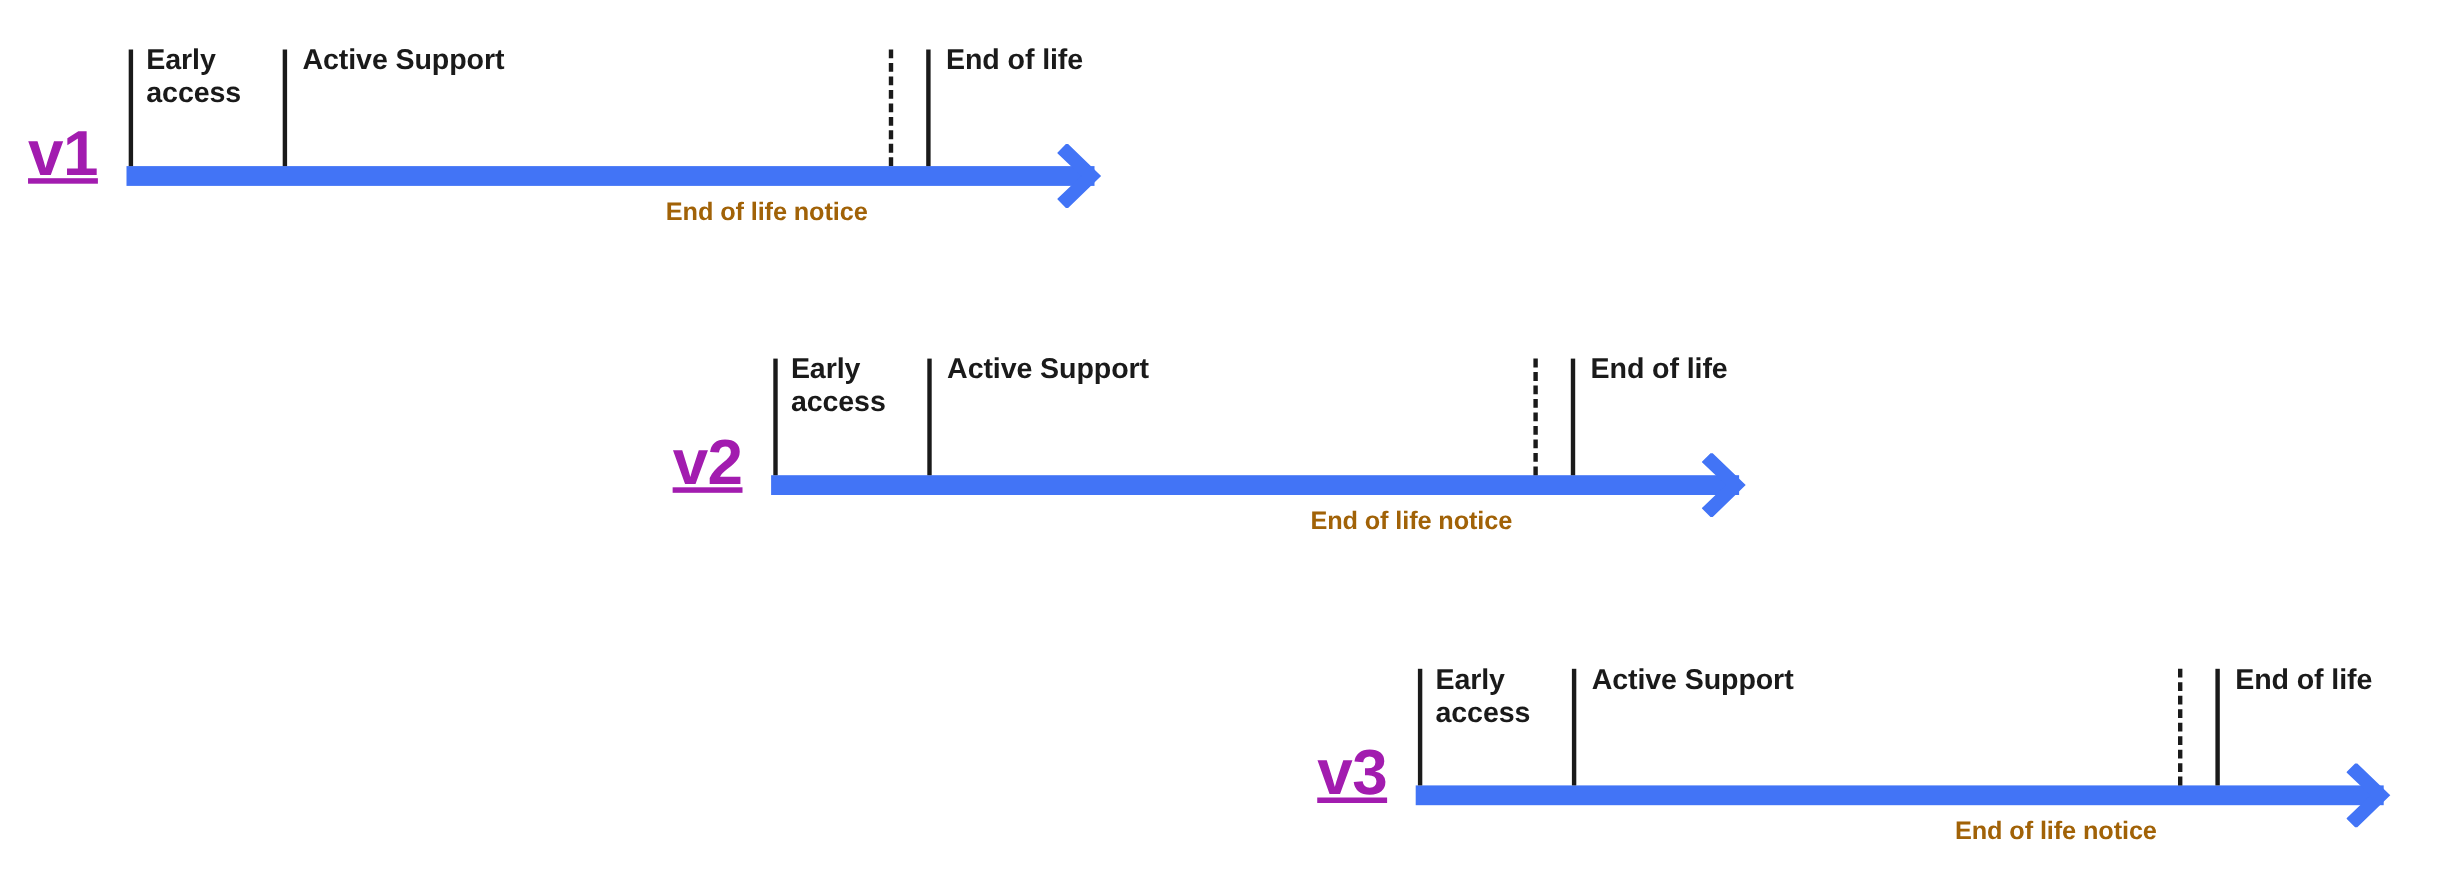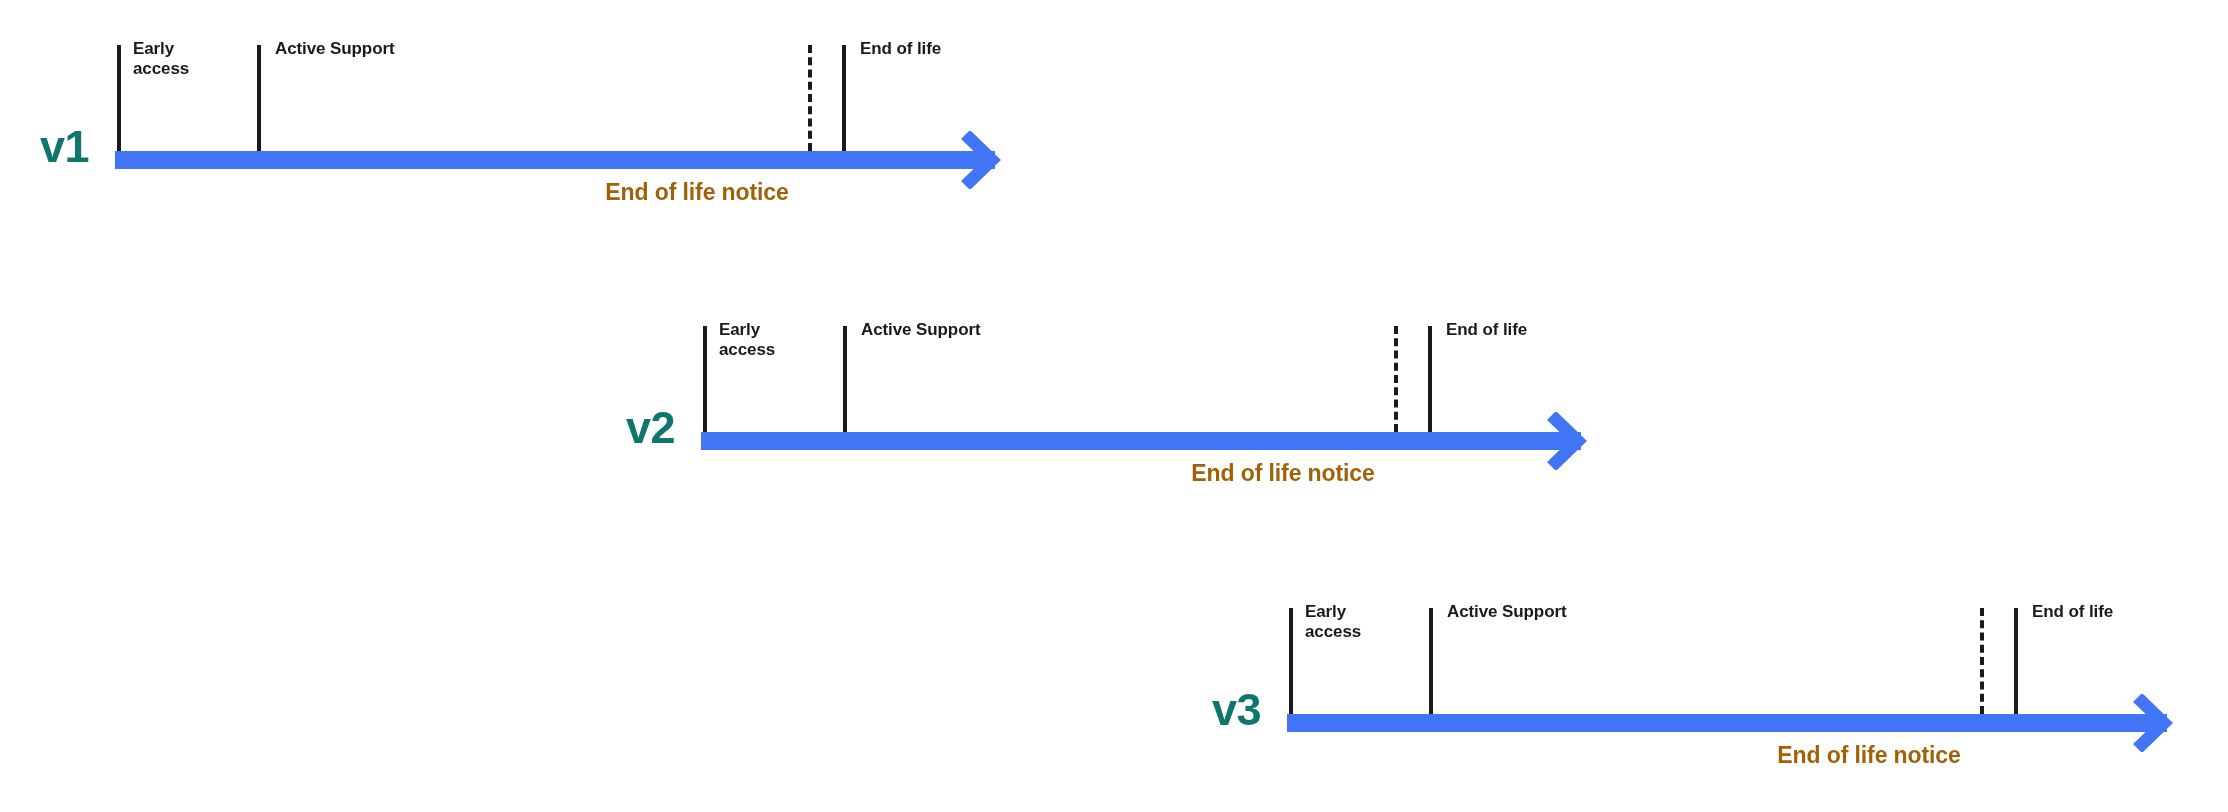--- a/index.html
+++ b/index.html
@@ -29,25 +29,26 @@
     top: 0;
   }
 
   
   .version-label {
     position: absolute;
     right: 100%;
     bottom: 0;
     margin-right: 26px;
     white-space: nowrap;
-    font-size: 45px;
+    font-size: 58px;
     font-weight: 700;
     line-height: 1;
     letter-spacing: -0.5px;
-    color: #0f766e;
+    color: #a21caf;
+    text-decoration: underline;
   }
 
   
   .bar-shaft {
     position: absolute;
     left: 0;
     top: 0;
     height: 18px;
     background: #4274f6;
   }
@@ -68,21 +69,21 @@
   }
   .phase-divider.dashed {
     width: 0;
     background: none;
     border-left: 4px dashed #1a1a1a;
   }
 
   
   .phase-label {
     position: absolute;
-    font-size: 17px;
+    font-size: 26px;
     font-weight: 700;
     line-height: 1.16;
     letter-spacing: -0.1px;
     color: #1a1a1a;
     white-space: pre-line;
   }
 
   
   .notice-label {
     position: absolute;

